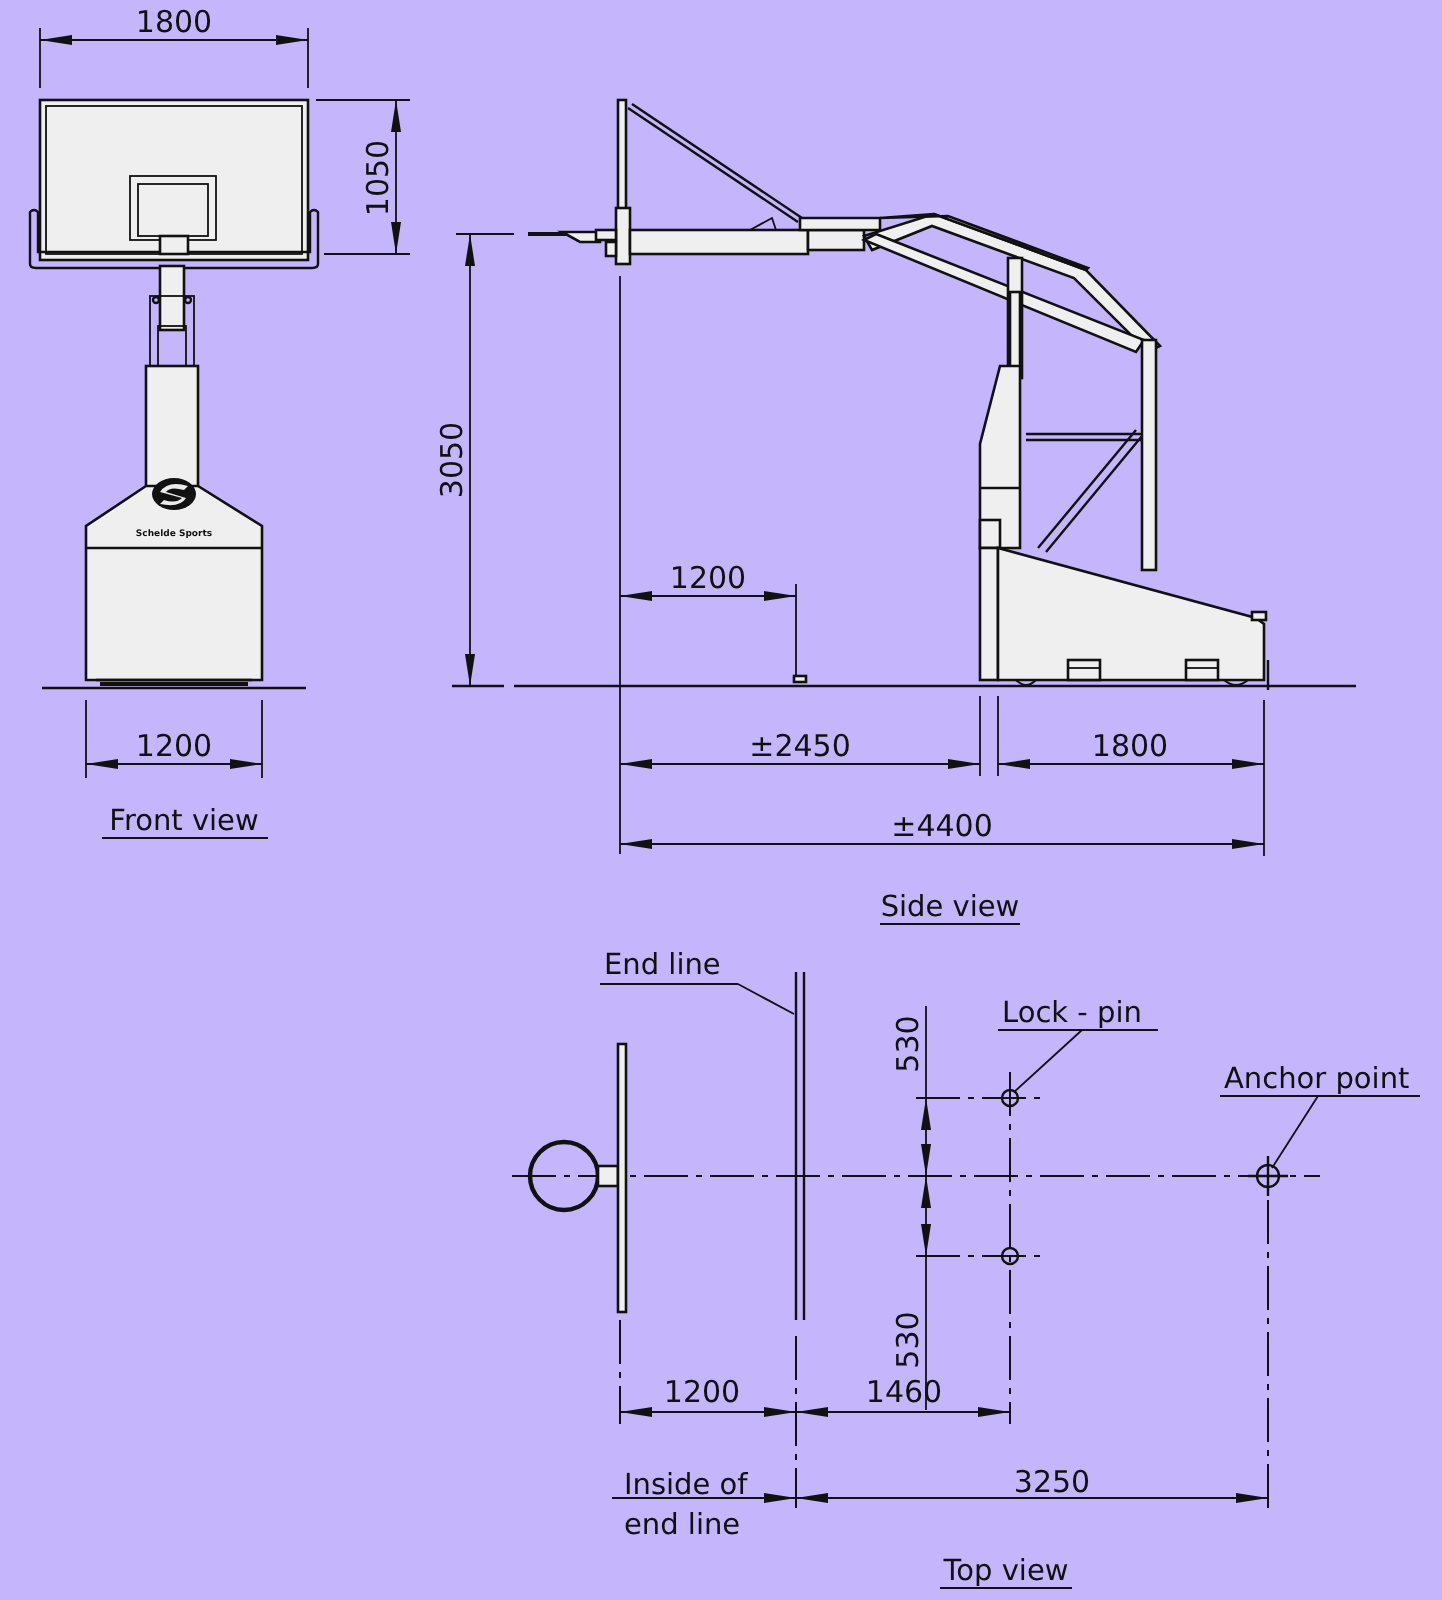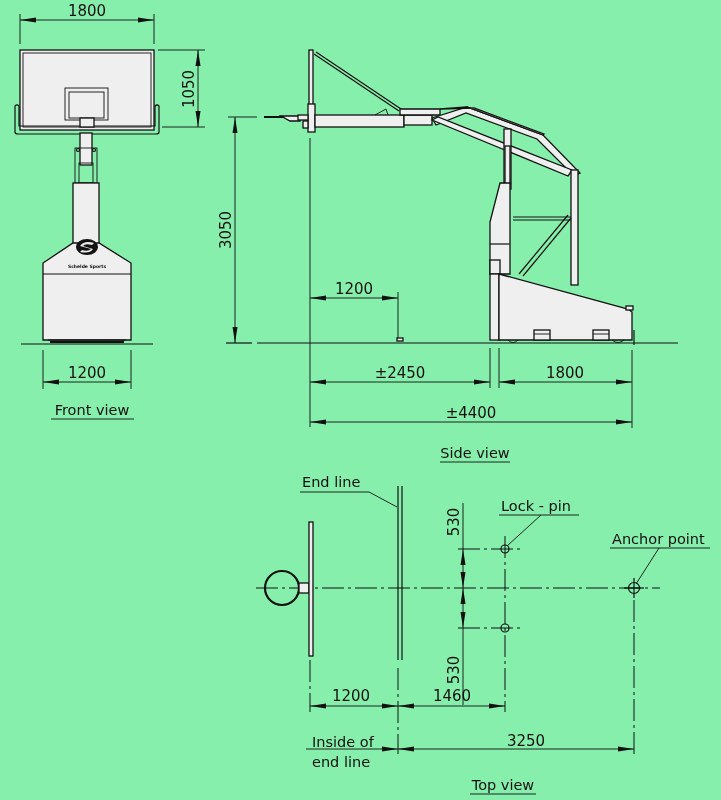--- a/index.html
+++ b/index.html
@@ -1,16 +1,16 @@
 <!DOCTYPE html>
 <html><head>
 <meta charset="utf-8">
 <style>
   html, body { margin: 0; padding: 0; background: #ebebeb; }
-  #canvas { position: relative; width: 721px; height: 800px; background: #86efac; overflow: hidden; }
+  #canvas { position: relative; width: 721px; height: 800px; background: #c4b5fd; overflow: hidden; }
   svg { position: absolute; left: 0; top: 0; }
   .ln { stroke: #111; stroke-width: 1.2; fill: none; }
   .thin { stroke: #111; stroke-width: 0.9; fill: none; }
   .thick { stroke: #111; stroke-width: 2; fill: none; }
   .part { stroke: #111; stroke-width: 1.3; fill: #efefef; }
   .cl { stroke: #111; stroke-width: 1; fill: none; stroke-dasharray: 22 4 3 4; }
   .dim { font-family: "DejaVu Sans", sans-serif; font-size: 15px; fill: #111; }
   .lbl { font-family: "DejaVu Sans", sans-serif; font-size: 14.5px; fill: #111; }
   .tiny { font-family: "DejaVu Sans", sans-serif; font-size: 4.5px; fill: #111; font-weight: bold; }
   .arrow { fill: #111; stroke: none; }

